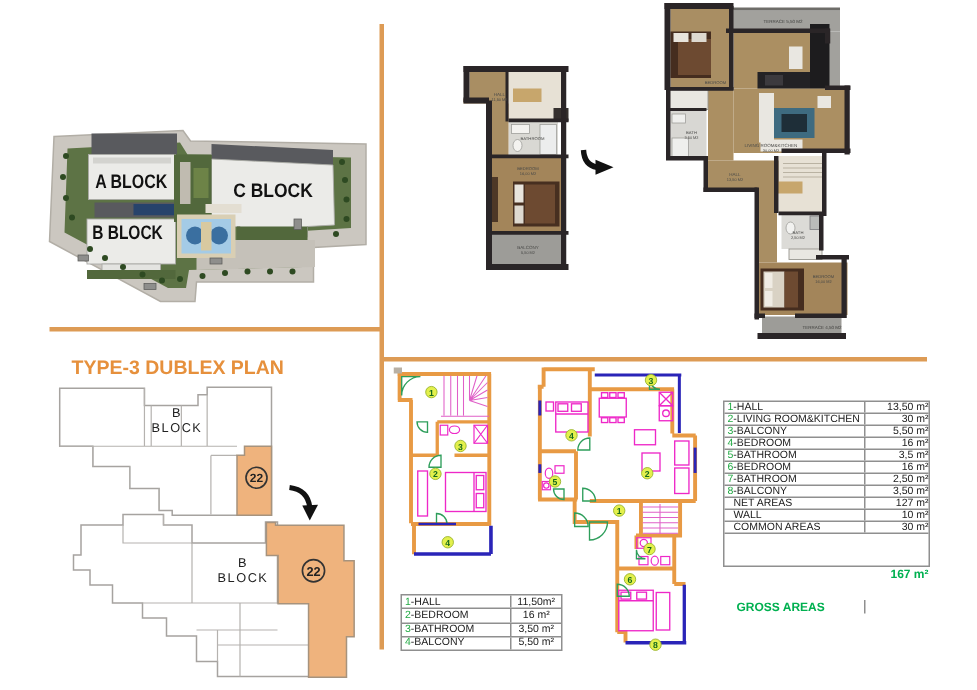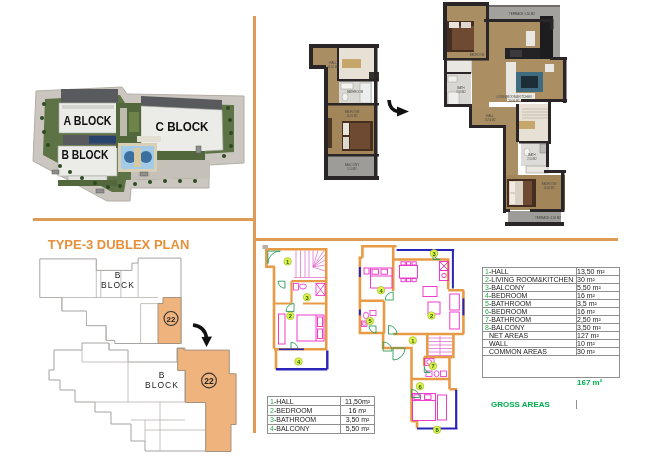--- a/index.html
+++ b/index.html
@@ -1,21 +1,21 @@
 <!DOCTYPE html>
 <html><head>
 <meta charset="utf-8">
 <style>
 html,body{margin:0;padding:0;background:#ffffff;font-family:"Liberation Sans",sans-serif;}
 #page{position:relative;width:651px;height:460px;overflow:hidden;background:#fff;}
 .abs{position:absolute;}
 .r{display:flex;flex:1;border-bottom:1px solid #8f8f8f;align-items:center;}
 .r:last-child{border-bottom:none;}
 .n{width:94px;align-self:stretch;display:flex;align-items:center;border-right:1px solid #8f8f8f;box-sizing:border-box;padding-left:2px;}
-.v{flex:1;text-align:left;}
+.v{flex:1;text-align:right;}
 .g{color:#22aa44;}
 
 </style>
 </head>
 <body>
 <div id="page">
 
 <div class="abs" style="left:253px;top:16px;width:3px;height:417px;background:#dd9b55;"></div>
 
 <div class="abs" style="left:33px;top:218px;width:221px;height:3px;background:#dd9b55;"></div>

